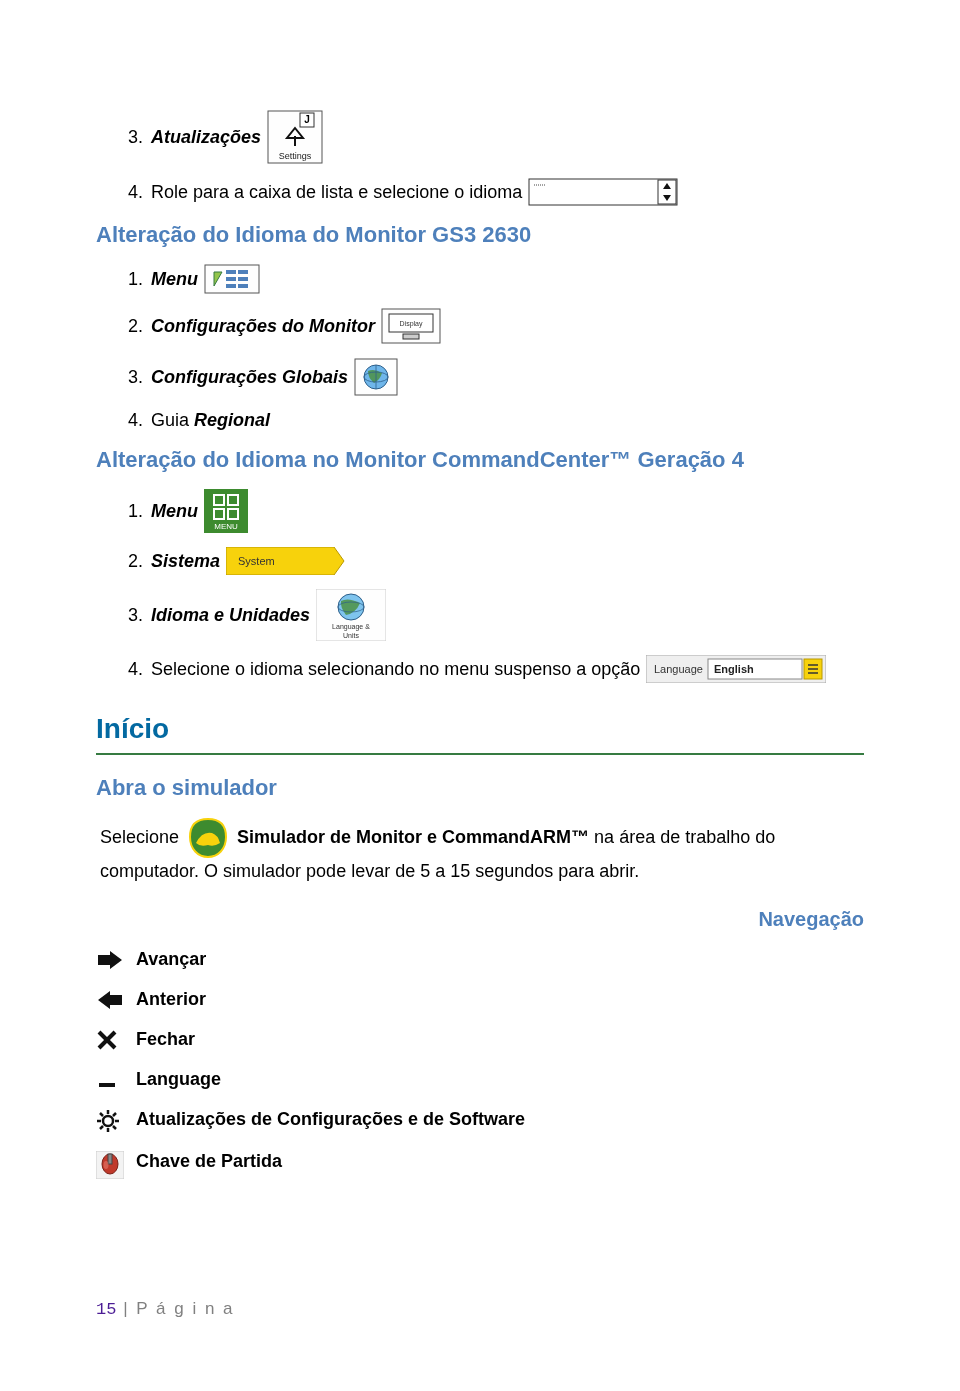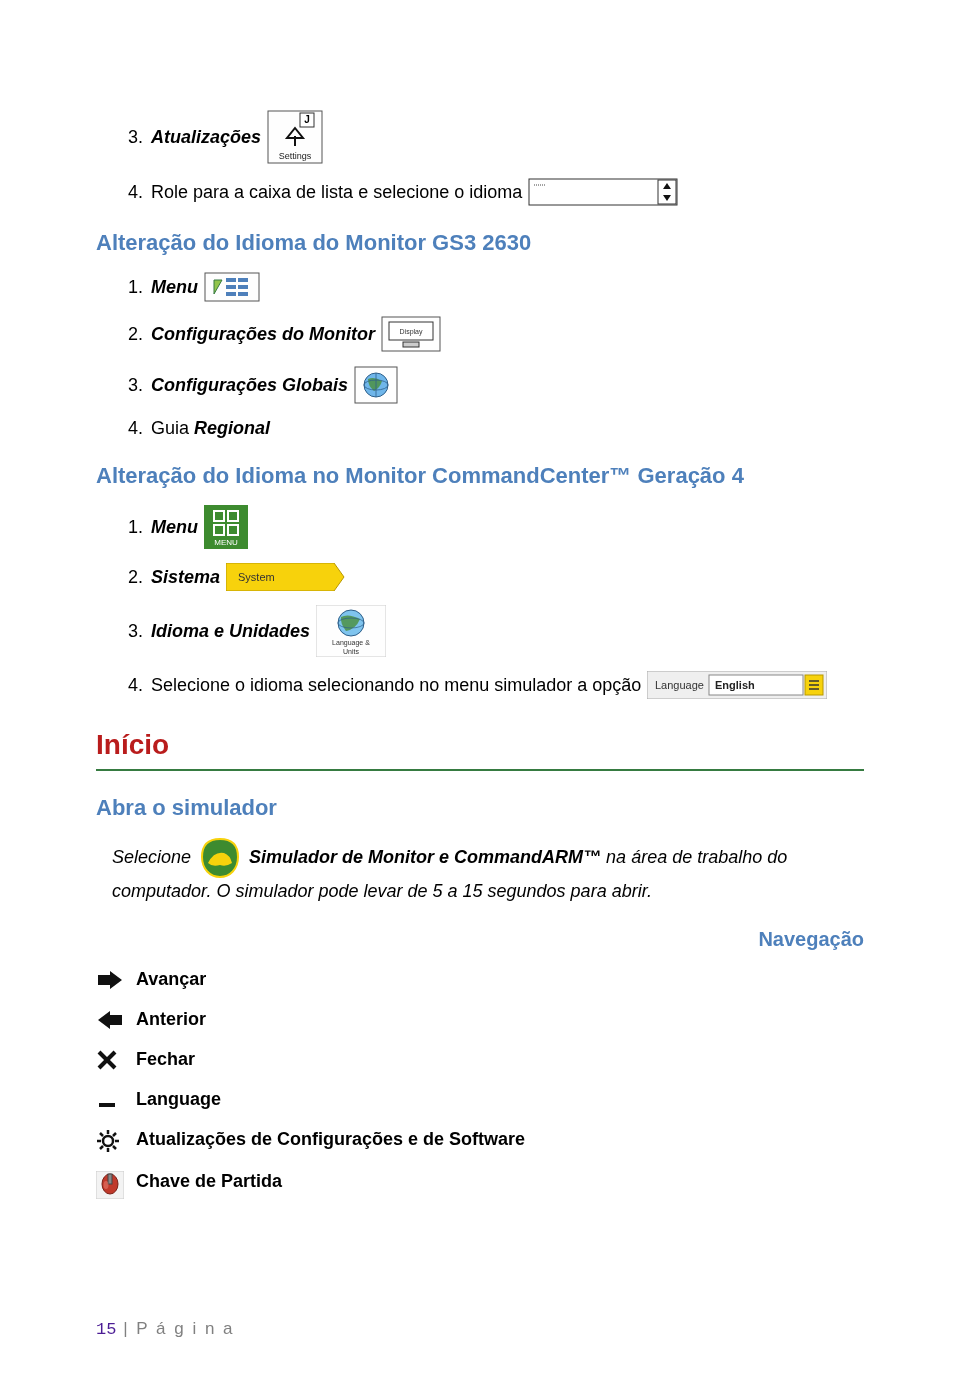--- a/index.html
+++ b/index.html
@@ -1,27 +1,27 @@
 <!DOCTYPE html>
 <html><head>
   <meta charset="utf-8">
   <style>
     * { box-sizing: border-box; margin: 0; padding: 0; }
     body { font-family: Arial, Helvetica, sans-serif; background: #fff; color: #000; padding: 96px 96px 40px 96px; width: 960px; }
     .step { font-size: 18px; margin: 14px 0; display: flex; align-items: center; }
     .step-text { }
     .italic { font-style: italic; font-weight: bold; }
     .num { margin-right: 8px; }
-    .section-heading { font-size: 22px; font-weight: bold; color: #4e80bb; margin: 24px 0 16px 0; }
-    .h1 { font-size: 28px; font-weight: bold; color: #b91c1c; margin: 30px 0 8px 0; }
+    .section-heading { font-size: 22px; font-weight: bold; color: #4e80bb; margin: 16px 0 16px 0; }
+    .h1 { font-size: 28px; font-weight: bold; color: #0369a1; margin: 30px 0 8px 0; }
     .hr { height: 2px; background: #367b41; margin-bottom: 20px; }
     .indent { margin-left: 32px; }
     .icon { display: inline-flex; align-items: center; justify-content: center; vertical-align: middle; margin-left: 6px; }
     .inline-icon { display: inline-flex; align-items: center; justify-content: center; vertical-align: middle; }
-    .para { font-size: 18px; margin: 16px 16px; line-height: 1.4; font-style: italic; }
+    .para { font-size: 18px; margin: 16px 4px; line-height: 1.4; }
     .nav-heading { font-size: 20px; font-weight: bold; color: #4e80bb; margin: 24px 0 14px 0; text-align: right; }
     .nav-item { display: flex; align-items: flex-start; margin: 18px 0 18px 0; font-size: 18px; }
     .nav-item .icon-slot { width: 40px; display: flex; align-items: center; justify-content: flex-start; }
     .footer { display: flex; justify-content: space-between; width: 100%; font-size: 17px; color: #222; margin-top: 120px; }
     .footer .page-right { color: #808080; letter-spacing: 2px; }
     .footer .page-right .pgnum { color: #4c1d95; letter-spacing: normal; font-family: Liberation Mono, monospace; }
     svg { flex-shrink: 0; }
     .bold { font-weight: bold; }
   </style>
 </head>
@@ -145,21 +145,21 @@
       <path d="M25 12 Q32 8 44 14 Q40 24 30 26 Q24 18 25 12 Z" fill="#4a8e3a" opacity="0.8"></path>
       <ellipse cx="35" cy="18" rx="13" ry="5" fill="none" stroke="#2e5f8a" stroke-width="0.7"></ellipse>
       <text x="35" y="40" font-size="7" text-anchor="middle" fill="#333">Language &amp;</text>
       <text x="35" y="49" font-size="7" text-anchor="middle" fill="#333">Units</text>
     </svg>
   </span>
 </div>
 
 <div class="step indent">
   <span class="num">4.</span>
-  <span>Selecione o idioma selecionando no menu simulador a opção</span>
+  <span>Selecione o idioma selecionando no menu suspenso a opção</span>
   <span class="icon">
     <svg width="180" height="28">
       <rect x="0" y="0" width="180" height="28" fill="#efefef" stroke="#aaa"></rect>
       <text x="8" y="18" font-size="11" fill="#333">Language</text>
       <rect x="62" y="4" width="94" height="20" fill="#fff" stroke="#888"></rect>
       <text x="68" y="18" font-size="11" font-weight="bold" fill="#222">English</text>
       <rect x="158" y="4" width="18" height="20" fill="#f7d20c" stroke="#b89800"></rect>
       <line x1="162" y1="10" x2="172" y2="10" stroke="#333" stroke-width="1.5"></line>
       <line x1="162" y1="14" x2="172" y2="14" stroke="#333" stroke-width="1.5"></line>
       <line x1="162" y1="18" x2="172" y2="18" stroke="#333" stroke-width="1.5"></line>

